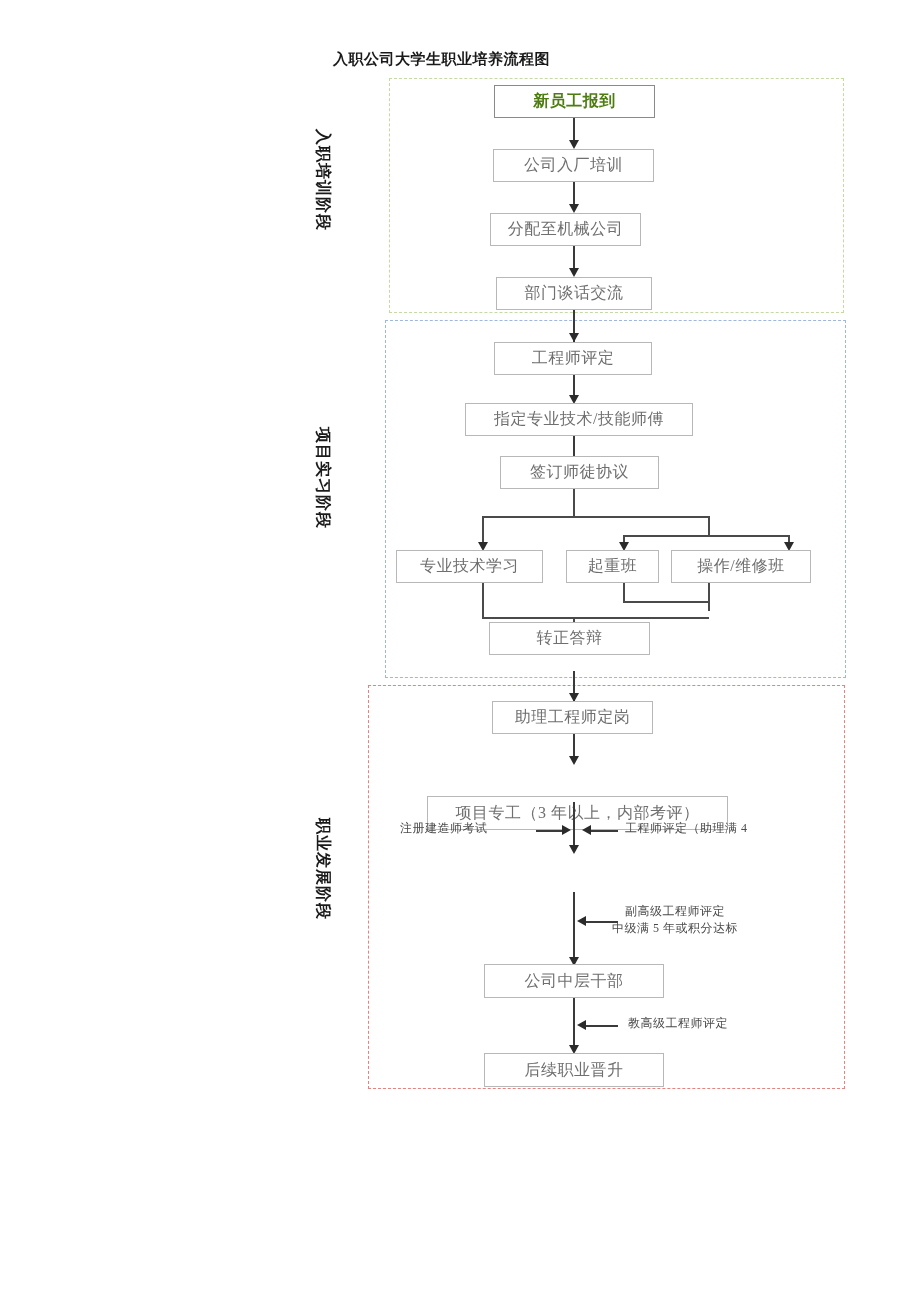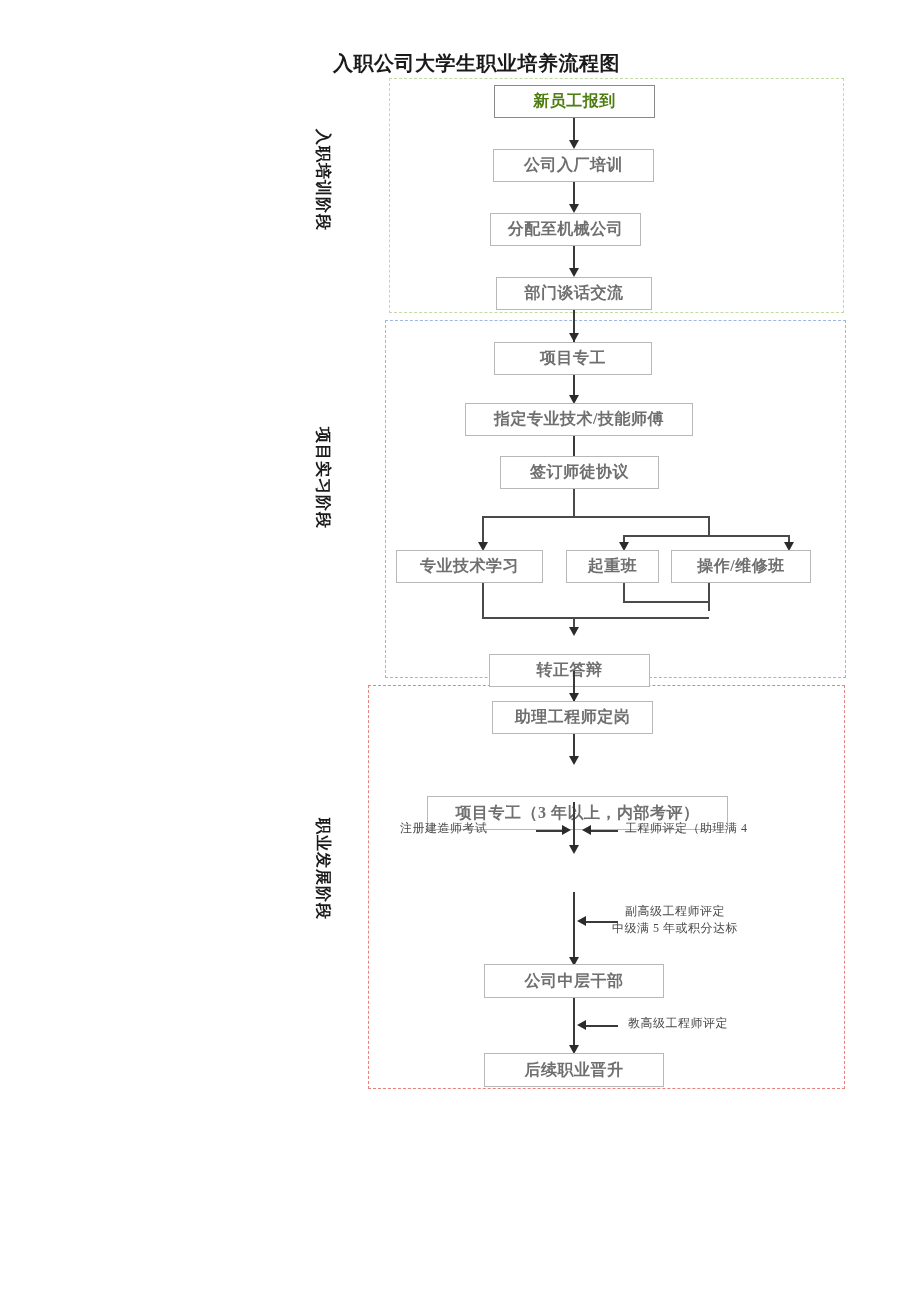--- a/index.html
+++ b/index.html
@@ -17,21 +17,21 @@
     height: 1301px;
     overflow: hidden;
     background: #ffffff;
   }
   .abs { position: absolute; }
 
   
   #title {
     left: 333px;
     top: 50px;
-    font-size: 20px;
+    font-size: 15px;
     font-weight: bold;
     letter-spacing: 0.5px;
     font-family: "DejaVu Sans", "Liberation Sans", sans-serif;
     color: #1a1a1a;
     white-space: nowrap;
   }
 
   
   .phase-rect {
     border-style: dashed;
@@ -63,21 +63,20 @@
     box-sizing: border-box;
     border: 1.2px solid #9a9a9a;
     background: #ffffff;
     display: flex;
     align-items: center;
     justify-content: center;
     font-size: 16px;
     color: #333333;
     white-space: nowrap;
     letter-spacing: 0.5px;
-    font-weight: bold;
   }
   .box.strong { border-color: #8a8a8a; font-weight: bold; color: #4d7c0f; }
   .box.dim { color: #6f6f6f; border-color: #b8b8b8; }
 
   
   .vline { background: #3a3a3a; width: 1.6px; }
   .hline { background: #3a3a3a; height: 1.6px; }
   .vline.thick, .hline.thick { background: #4a4a4a; }
 
   
@@ -140,21 +139,21 @@
   <div class="abs box dim" style="left:490px; top:213px; width:151px; height:33px;">分配至机械公司</div>
 
   <div class="abs vline" style="left:573px; top:246px; height:25px;"></div>
   <div class="abs arrow-down" style="left:569px; top:268px;"></div>
 
   <div class="abs box dim" style="left:496px; top:277px; width:156px; height:33px;">部门谈话交流</div>
 
   <div class="abs vline" style="left:573px; top:310px; height:32px;"></div>
   <div class="abs arrow-down" style="left:569px; top:333px;"></div>
 
-  <div class="abs box dim" style="left:494px; top:342px; width:158px; height:33px;">项目专工</div>
+  <div class="abs box dim" style="left:494px; top:342px; width:158px; height:33px;">工程师评定</div>
 
   <div class="abs vline" style="left:573px; top:375px; height:23px;"></div>
   <div class="abs arrow-down" style="left:569px; top:395px;"></div>
 
   <div class="abs box dim" style="left:465px; top:403px; width:228px; height:33px;">指定专业技术/技能师傅</div>
 
   <div class="abs vline" style="left:573px; top:436px; height:23px;"></div>
   <div class="abs arrow-down" style="left:569px; top:456px;"></div>
 
   <div class="abs box dim" style="left:500px; top:456px; width:159px; height:33px;">签订师徒协议</div>
@@ -179,21 +178,21 @@
   <div class="abs box dim" style="left:671px; top:550px; width:140px; height:33px;">操作/维修班</div>
 
   <div class="abs vline thick" style="left:482px; top:583px; height:35px;"></div>
   <div class="abs vline thick" style="left:623px; top:583px; height:19px;"></div>
   <div class="abs vline thick" style="left:708px; top:583px; height:28px;"></div>
   <div class="abs hline thick" style="left:623px; top:601px; width:86px;"></div>
   <div class="abs hline thick" style="left:482px; top:617px; width:227px;"></div>
   <div class="abs vline thick" style="left:573px; top:617px; height:14px;"></div>
   <div class="abs arrow-down" style="left:569px; top:627px;"></div>
 
-  <div class="abs box dim" style="left:489px; top:654px; width:161px; height:33px;">转正答辩</div>
+  <div class="abs box dim" style="left:489px; top:622px; width:161px; height:33px;">转正答辩</div>
 
   <div class="abs vline" style="left:573px; top:671px; height:31px;"></div>
   <div class="abs arrow-down" style="left:569px; top:693px;"></div>
 
   <div class="abs box dim" style="left:492px; top:701px; width:161px; height:33px;">助理工程师定岗</div>
 
   <div class="abs vline" style="left:573px; top:734px; height:25px;"></div>
   <div class="abs arrow-down" style="left:569px; top:756px;"></div>
 
   <div class="abs box dim" style="left:427px; top:796px; width:301px; height:34px;">项目专工（3 年以上，内部考评）</div>

